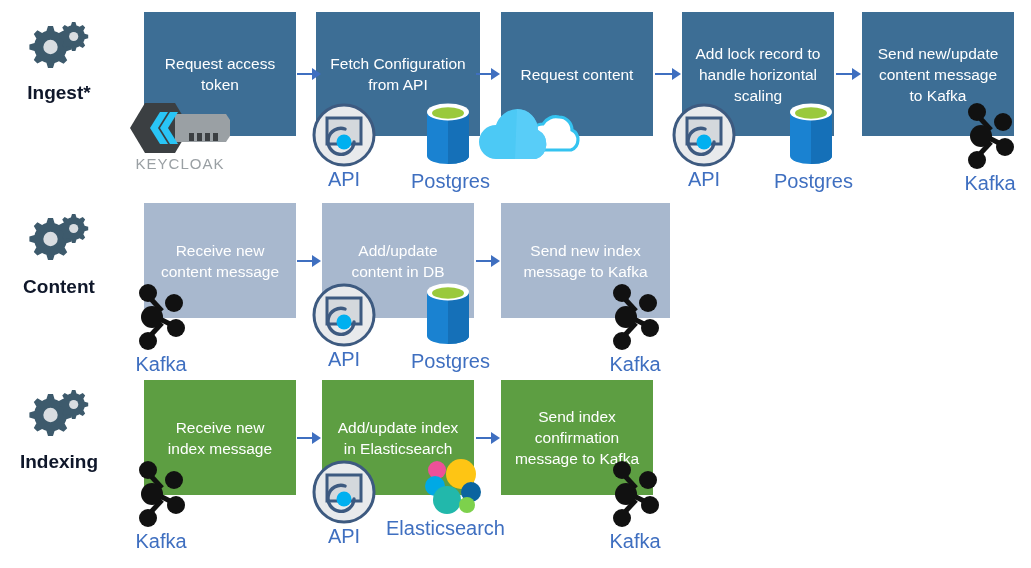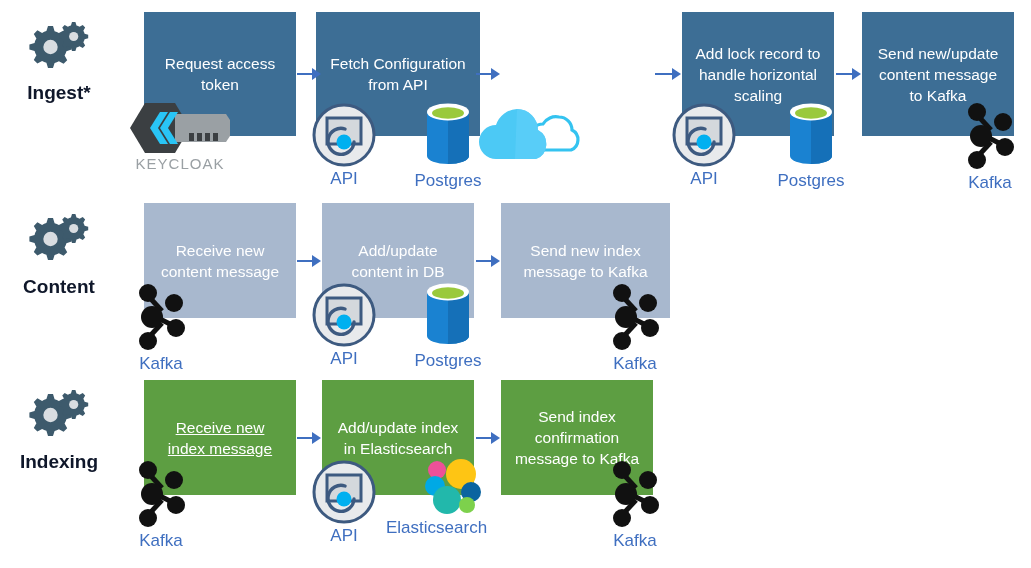--- a/index.html
+++ b/index.html
@@ -54,21 +54,21 @@
     border-top:6px solid transparent;
     border-bottom:6px solid transparent;
     border-left:9px solid #3f6fc0;
   }
 
   
   .tech{position:absolute;z-index:6;}
   .tech .glyph{position:relative;display:block;}
   .tech .cap{
     display:block;text-align:center;color:#3f6fc0;
-    font-size:17px;line-height:20px;white-space:nowrap;margin-top:1px;
+    font-size:20px;line-height:20px;white-space:nowrap;margin-top:1px;
   }
 
   svg{display:block;overflow:visible;}
 </style>
 </head>
 <body>
 
 <div id="stage">
 
   <div class="gears" style="left:22px;top:20px;">
@@ -82,20 +82,23 @@
     </svg>
   </div>
   <div class="lane-label" style="left:0px;top:82px;">Ingest*</div>
 
   <div class="box ingest" style="left:144px;top:12px;width:152px;height:124px;">
     <span class="txt">Request access token</span>
   </div>
   <div class="box ingest" style="left:316px;top:12px;width:164px;height:124px;">
     <span class="txt">Fetch Configuration from API</span>
   </div>
+  <div class="box ingest" style="left:501px;top:12px;width:152px;height:124px;">
+    <span class="txt">Request content</span>
+  </div>
   <div class="box ingest" style="left:682px;top:12px;width:152px;height:124px;">
     <span class="txt">Add lock record to handle horizontal scaling</span>
   </div>
   <div class="box ingest" style="left:862px;top:12px;width:152px;height:124px;">
     <span class="txt">Send new/update content message to Kafka</span>
   </div>
 
   <div class="arrow" style="left:297px;top:68px;width:25px;">
     <span class="shaft" style="width:16px;"></span>
       <span class="head" style="left:15px;"></span>
@@ -306,21 +309,21 @@
       <g fill="#3d5a6c">
         <path d="M26 6 l5 0 1.6 5.2 a13 13 0 0 1 4.3 1.8 l4.7-2.6 3.6 3.6 -2.6 4.7 a13 13 0 0 1 1.8 4.3 l5.2 1.6 0 5 -5.2 1.6 a13 13 0 0 1-1.8 4.3 l2.6 4.7 -3.6 3.6 -4.7-2.6 a13 13 0 0 1-4.3 1.8 L31 48 l-5 0 -1.6-5.2 a13 13 0 0 1-4.3-1.8 l-4.7 2.6 -3.6-3.6 2.6-4.7 a13 13 0 0 1-1.8-4.3 L7.4 29.5 l0-5 5.2-1.6 a13 13 0 0 1 1.8-4.3 l-2.6-4.7 3.6-3.6 4.7 2.6 a13 13 0 0 1 4.3-1.8 z"></path>
         <circle cx="28.5" cy="27" r="7.2" fill="#d9dde1"></circle>
         <path d="M50 2 l3.4 0 1.1 3.6 a9 9 0 0 1 3 1.25 l3.25-1.8 2.4 2.4 -1.8 3.25 a9 9 0 0 1 1.25 3 L66.2 14.8 l0 3.4 -3.6 1.1 a9 9 0 0 1-1.25 3 l1.8 3.25 -2.4 2.4 -3.25-1.8 a9 9 0 0 1-3 1.25 L53.4 31 l-3.4 0 -1.1-3.6 a9 9 0 0 1-3-1.25 l-3.25 1.8 -2.4-2.4 1.8-3.25 a9 9 0 0 1-1.25-3 L37.2 18.2 l0-3.4 3.6-1.1 a9 9 0 0 1 1.25-3 l-1.8-3.25 2.4-2.4 3.25 1.8 a9 9 0 0 1 3-1.25 z"></path>
         <circle cx="51.7" cy="16.5" r="4.6" fill="#d9dde1"></circle>
       </g>
     </svg>
   </div>
   <div class="lane-label" style="left:0px;top:451px;">Indexing</div>
 
-  <div class="box indexing" style="left:144px;top:380px;width:152px;height:115px;text-decoration:underline;">
+  <div class="box indexing" style="left:144px;top:380px;width:152px;height:115px;">
     <span class="txt">Receive new index message</span>
   </div>
   <div class="box indexing" style="left:322px;top:380px;width:152px;height:115px;">
     <span class="txt">Add/update index in Elasticsearch</span>
   </div>
   <div class="box indexing" style="left:501px;top:380px;width:152px;height:115px;">
     <span class="txt">Send index confirmation message to Kafka</span>
   </div>
 
   <div class="arrow" style="left:297px;top:432px;width:25px;">

